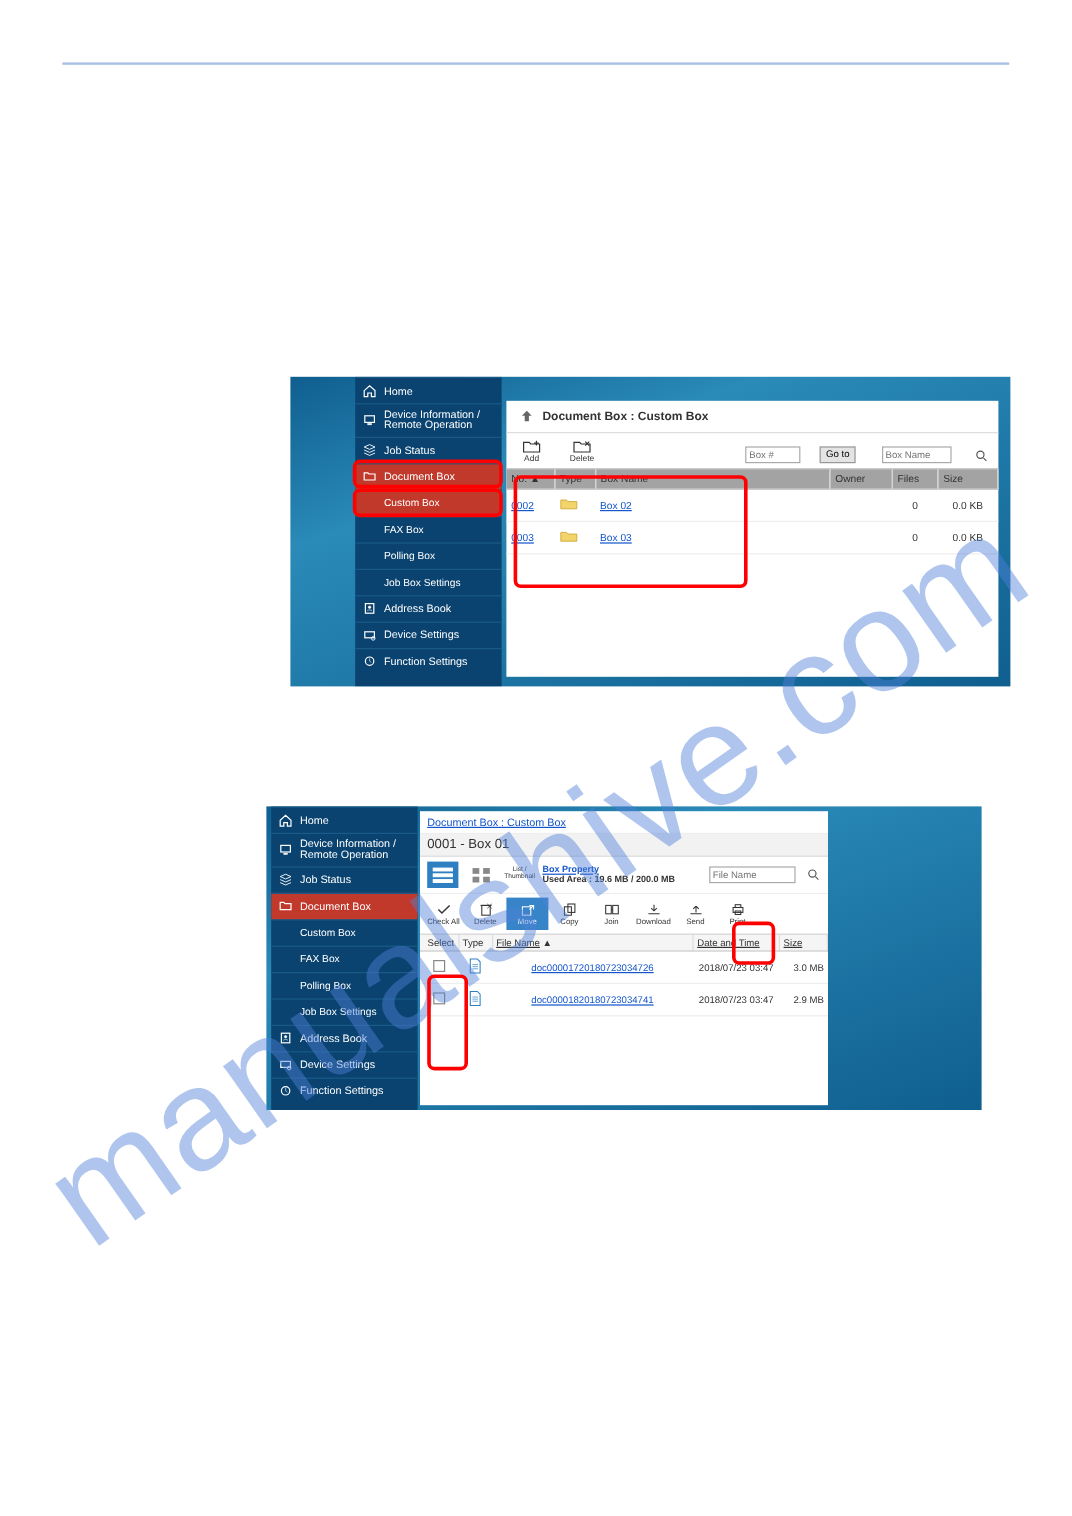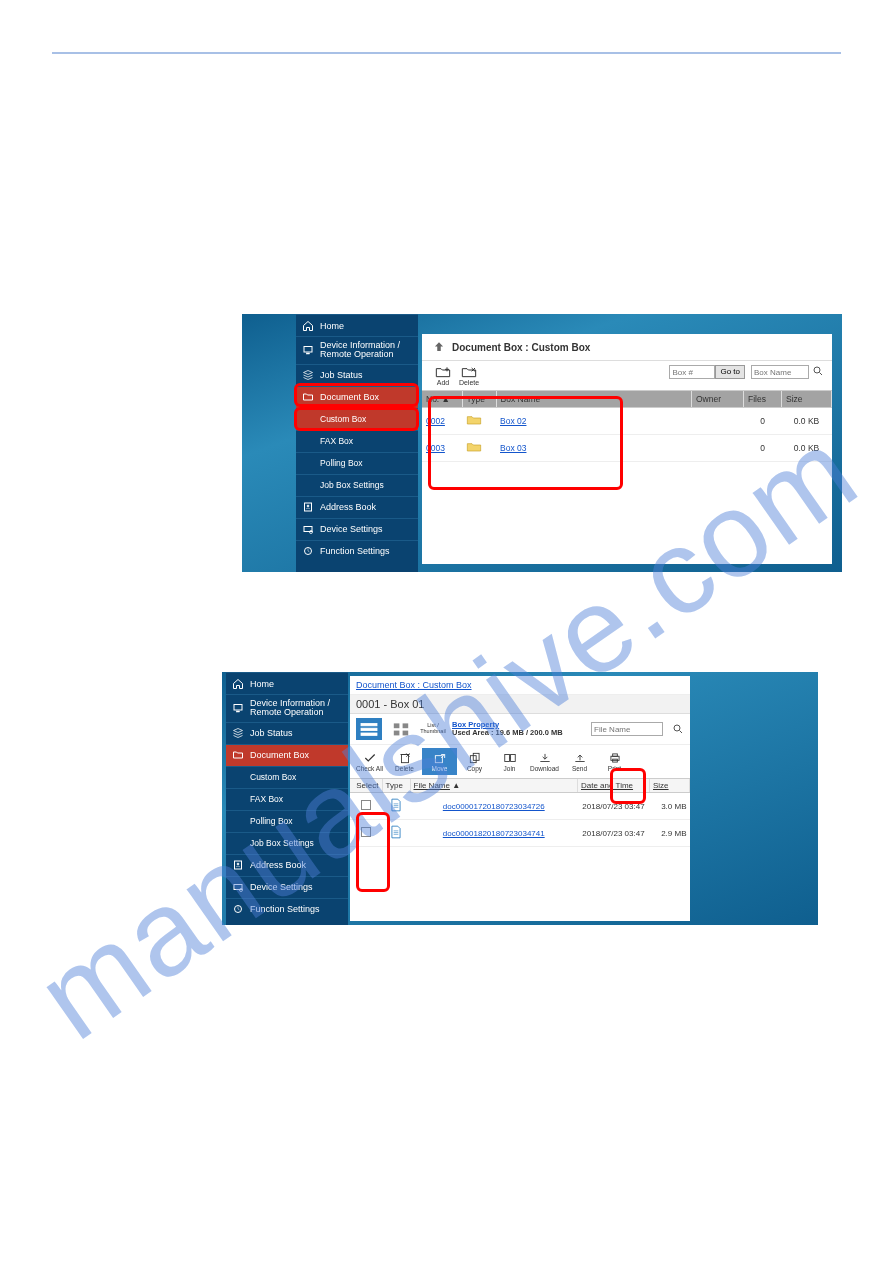--- a/index.html
+++ b/index.html
@@ -114,23 +114,23 @@
     font-weight: bold;
     font-size: 10px;
     border-bottom: 1px solid #ddd;
   }
   .up-arrow {
     width: 14px; height: 14px;
     display:inline-flex; align-items:center; justify-content:center;
   }
   .toolbar {
     display: flex;
-    align-items: flex-start;
+    align-items: flex-end;
     padding: 4px 8px;
-    gap: 0;
+    gap: 16px;
     border-bottom: 1px solid #ccc;
   }
   .tool-btn {
     width: 26px;
     text-align: center;
     font-size: 7px;
     cursor: pointer;
   }
   .tool-btn .ticon { width: 16px; height: 14px; margin: 0 auto; }
   .tool-btn .ticon svg { width:16px; height:14px; }

